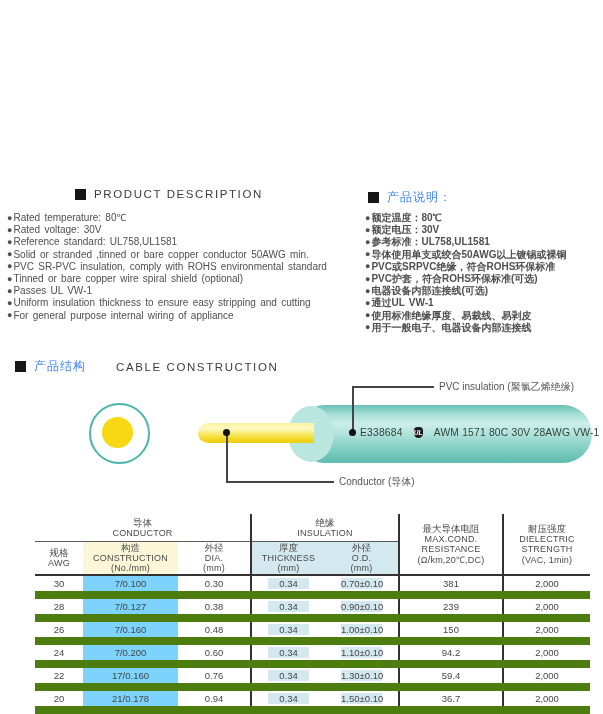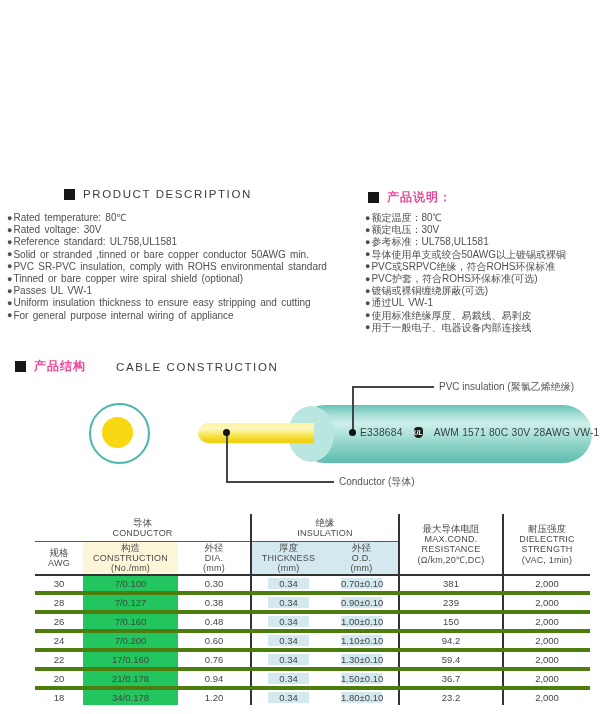--- a/index.html
+++ b/index.html
@@ -5,29 +5,29 @@
   * { margin:0; padding:0; box-sizing:border-box; }
   html,body { background:#fff; }
   .page {
     position:relative; width:603px; height:714px; background:#fff;
     font-family:"Liberation Sans", sans-serif; color:#4a4a4a; overflow:hidden;
   }
   
   .sec-header { position:absolute; display:flex; align-items:center; gap:8px; }
   .sq { width:11px; height:11px; background:#161616; flex:0 0 auto; }
   .sec-header .t-en { font-size:11.5px; color:#3c3c3c; letter-spacing:1.6px; }
-  .sec-header .t-zh { font-size:12px; color:#ec4899; font-weight:bold; letter-spacing:1px; }
-  #hdr-desc { left:33px; top:188px;padding-left:31px; }
+  .sec-header .t-zh { font-size:12px; color:#3b82f6; font-weight:normal; letter-spacing:1px; }
+  #hdr-desc { left:44px; top:188px;padding-left:31px; }
   #hdr-spec { left:368px; top:189px; }
   #hdr-cons { left:15px; top:358px; }
   #hdr-cons .gap { width:14px; }
   
   .blist { position:absolute; top:212px; list-style:none; }
   #desc-list { left:7px; width:352px; }
-  #spec-list { left:365px; width:236px; }
+  #spec-list { left:365px; width:236px;font-weight:bold; }
   .blist li { font-size:10px; line-height:12.2px; color:#4f4f4f; white-space:nowrap; word-spacing:1.5px; }
   .blist li::before { content:"●"; font-size:9px; margin-right:1px; position:relative; top:-0.5px; }
   
   .xsec-ring { position:absolute; left:89px; top:403px; width:61px; height:61px;
                border:2.5px solid #49b6aa; border-radius:50%; background:#fff; }
   .xsec-core { position:absolute; left:102px; top:417px; width:31px; height:31px;
                border-radius:50%; background:#f7d813; }
   .cable-body { position:absolute; left:296px; top:405px; width:296px; height:58px;
     border-radius:29px; z-index:1;
     background:linear-gradient(180deg,#66c1b5 0%,#a5ded5 16%,#cdeee9 32%,#b4e4dd 48%,#95d6cb 64%,#7accbe 80%,#68c2b4 92%,#5fbcae 100%); }
@@ -60,22 +60,22 @@
   thead .group-row th { height:27px; }
   thead .sub-row th { height:32px; border-bottom:2px solid #333; }
   th .zh { display:block; font-size:9.5px; line-height:11px; color:#4a4a4a; }
   th .en { display:block; font-size:9px; line-height:10.5px; color:#4a4a4a; letter-spacing:0.2px; }
   .grp { border-bottom:1.5px solid #5a5a5a; }
   .v-r { border-right:2px solid #333; }
   .span-cell { border-bottom:2px solid #333; }
   .bg-yellow { background:#fbf6d8; }
   .bg-blue { background:#d3e8ef; }
   tbody td { height:17px; font-size:9.5px; color:#454545; }
-  tbody tr:not(:first-child) td { border-top:4px solid #4d7c0f; }
-  tbody .col-construction { background:#22c55e; }
+  tbody tr:not(:first-child) td { border-top:8px solid #4d7c0f; }
+  tbody .col-construction { background:#7dd3fc; }
   tbody .col-thickness, tbody .col-od { background:#d3e8ef; background-clip:content-box; padding:2px 16px; }
   tbody .col-dia, tbody .col-od, tbody .col-resistance { border-right:2px solid #333; }
 </style>
 </head>
 <body>
 
 <div class="page">
 
   <div class="sec-header" id="hdr-desc">
     <span class="sq"></span>
@@ -98,21 +98,21 @@
       <li>Uniform insulation thickness to ensure easy stripping and cutting</li>
       <li>For general purpose internal wiring of appliance</li>
     </ul>
   <ul class="blist" id="spec-list">
       <li>额定温度：80℃</li>
       <li>额定电压：30V</li>
       <li>参考标准：UL758,UL1581</li>
       <li>导体使用单支或绞合50AWG以上镀锡或裸铜</li>
       <li>PVC或SRPVC绝缘，符合ROHS环保标准</li>
       <li>PVC护套，符合ROHS环保标准(可选)</li>
-      <li>镀锡或裸铜缠绕屏蔽(可选)</li>
+      <li>电器设备内部连接线(可选)</li>
       <li>通过UL VW-1</li>
       <li>使用标准绝缘厚度、易裁线、易剥皮</li>
       <li>用于一般电子、电器设备内部连接线</li>
     </ul>
 
   <div class="sec-header" id="hdr-cons">
     <span class="sq"></span>
     <span class="t-zh">产品结构</span>
     <span class="gap"></span>
     <span class="t-en">CABLE CONSTRUCTION</span>

